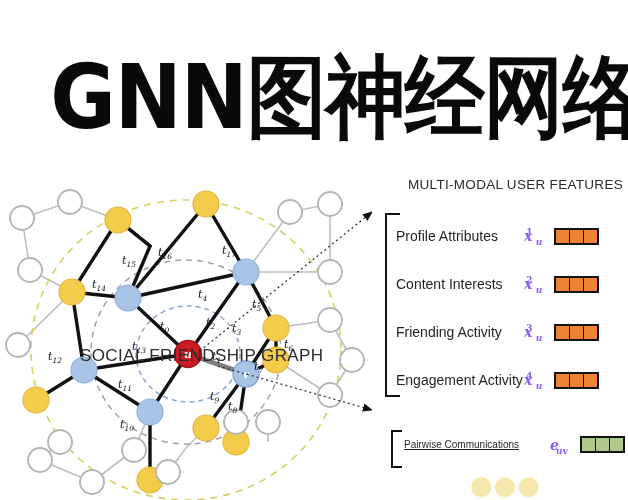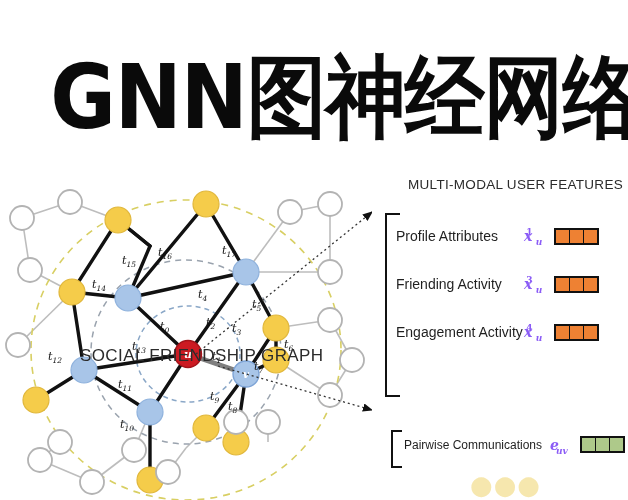--- a/index.html
+++ b/index.html
@@ -64,21 +64,21 @@
   .big-bracket{
     position:absolute;left:385px;top:213px;width:13px;height:180px;
     border:2.5px solid #111;border-right:none;
   }
   .small-bracket{
     position:absolute;left:391px;top:430px;width:9px;height:34px;
     border:2.5px solid #111;border-right:none;
   }
 
   .link-row{position:absolute;left:404px;top:436px;display:flex;align-items:center;}
-  .link-row .feature-label{width:146px;font-size:12px;}
+  .link-row .feature-label{width:146px;font-size:10px;text-decoration:underline;}
 
   
   .watermark{
     position:absolute;left:470px;top:470px;width:120px;height:30px;
     color:#f5e3a0;font-size:26px;font-weight:700;opacity:.85;
     font-family:"DejaVu Sans","Liberation Sans",sans-serif;
     letter-spacing:1px;overflow:hidden;
   }
 
   svg{display:block;}
@@ -257,20 +257,29 @@
     <div class="feature-row">
       <span class="feature-label">Profile Attributes</span>
       <span class="feature-sym"><span>x</span><span class="sup">1</span><span class="sub">u</span></span>
       <span class="vec orange">
           <i class="cell"></i>
           <i class="cell"></i>
           <i class="cell"></i>
         </span>
     </div>
 
+    <div class="feature-row">
+      <span class="feature-label">Content Interests</span>
+      <span class="feature-sym"><span>x</span><span class="sup">2</span><span class="sub">u</span></span>
+      <span class="vec orange">
+          <i class="cell"></i>
+          <i class="cell"></i>
+          <i class="cell"></i>
+        </span>
+    </div>
 
     <div class="feature-row">
       <span class="feature-label">Friending Activity</span>
       <span class="feature-sym"><span>x</span><span class="sup">3</span><span class="sub">u</span></span>
       <span class="vec orange">
           <i class="cell"></i>
           <i class="cell"></i>
           <i class="cell"></i>
         </span>
     </div>

